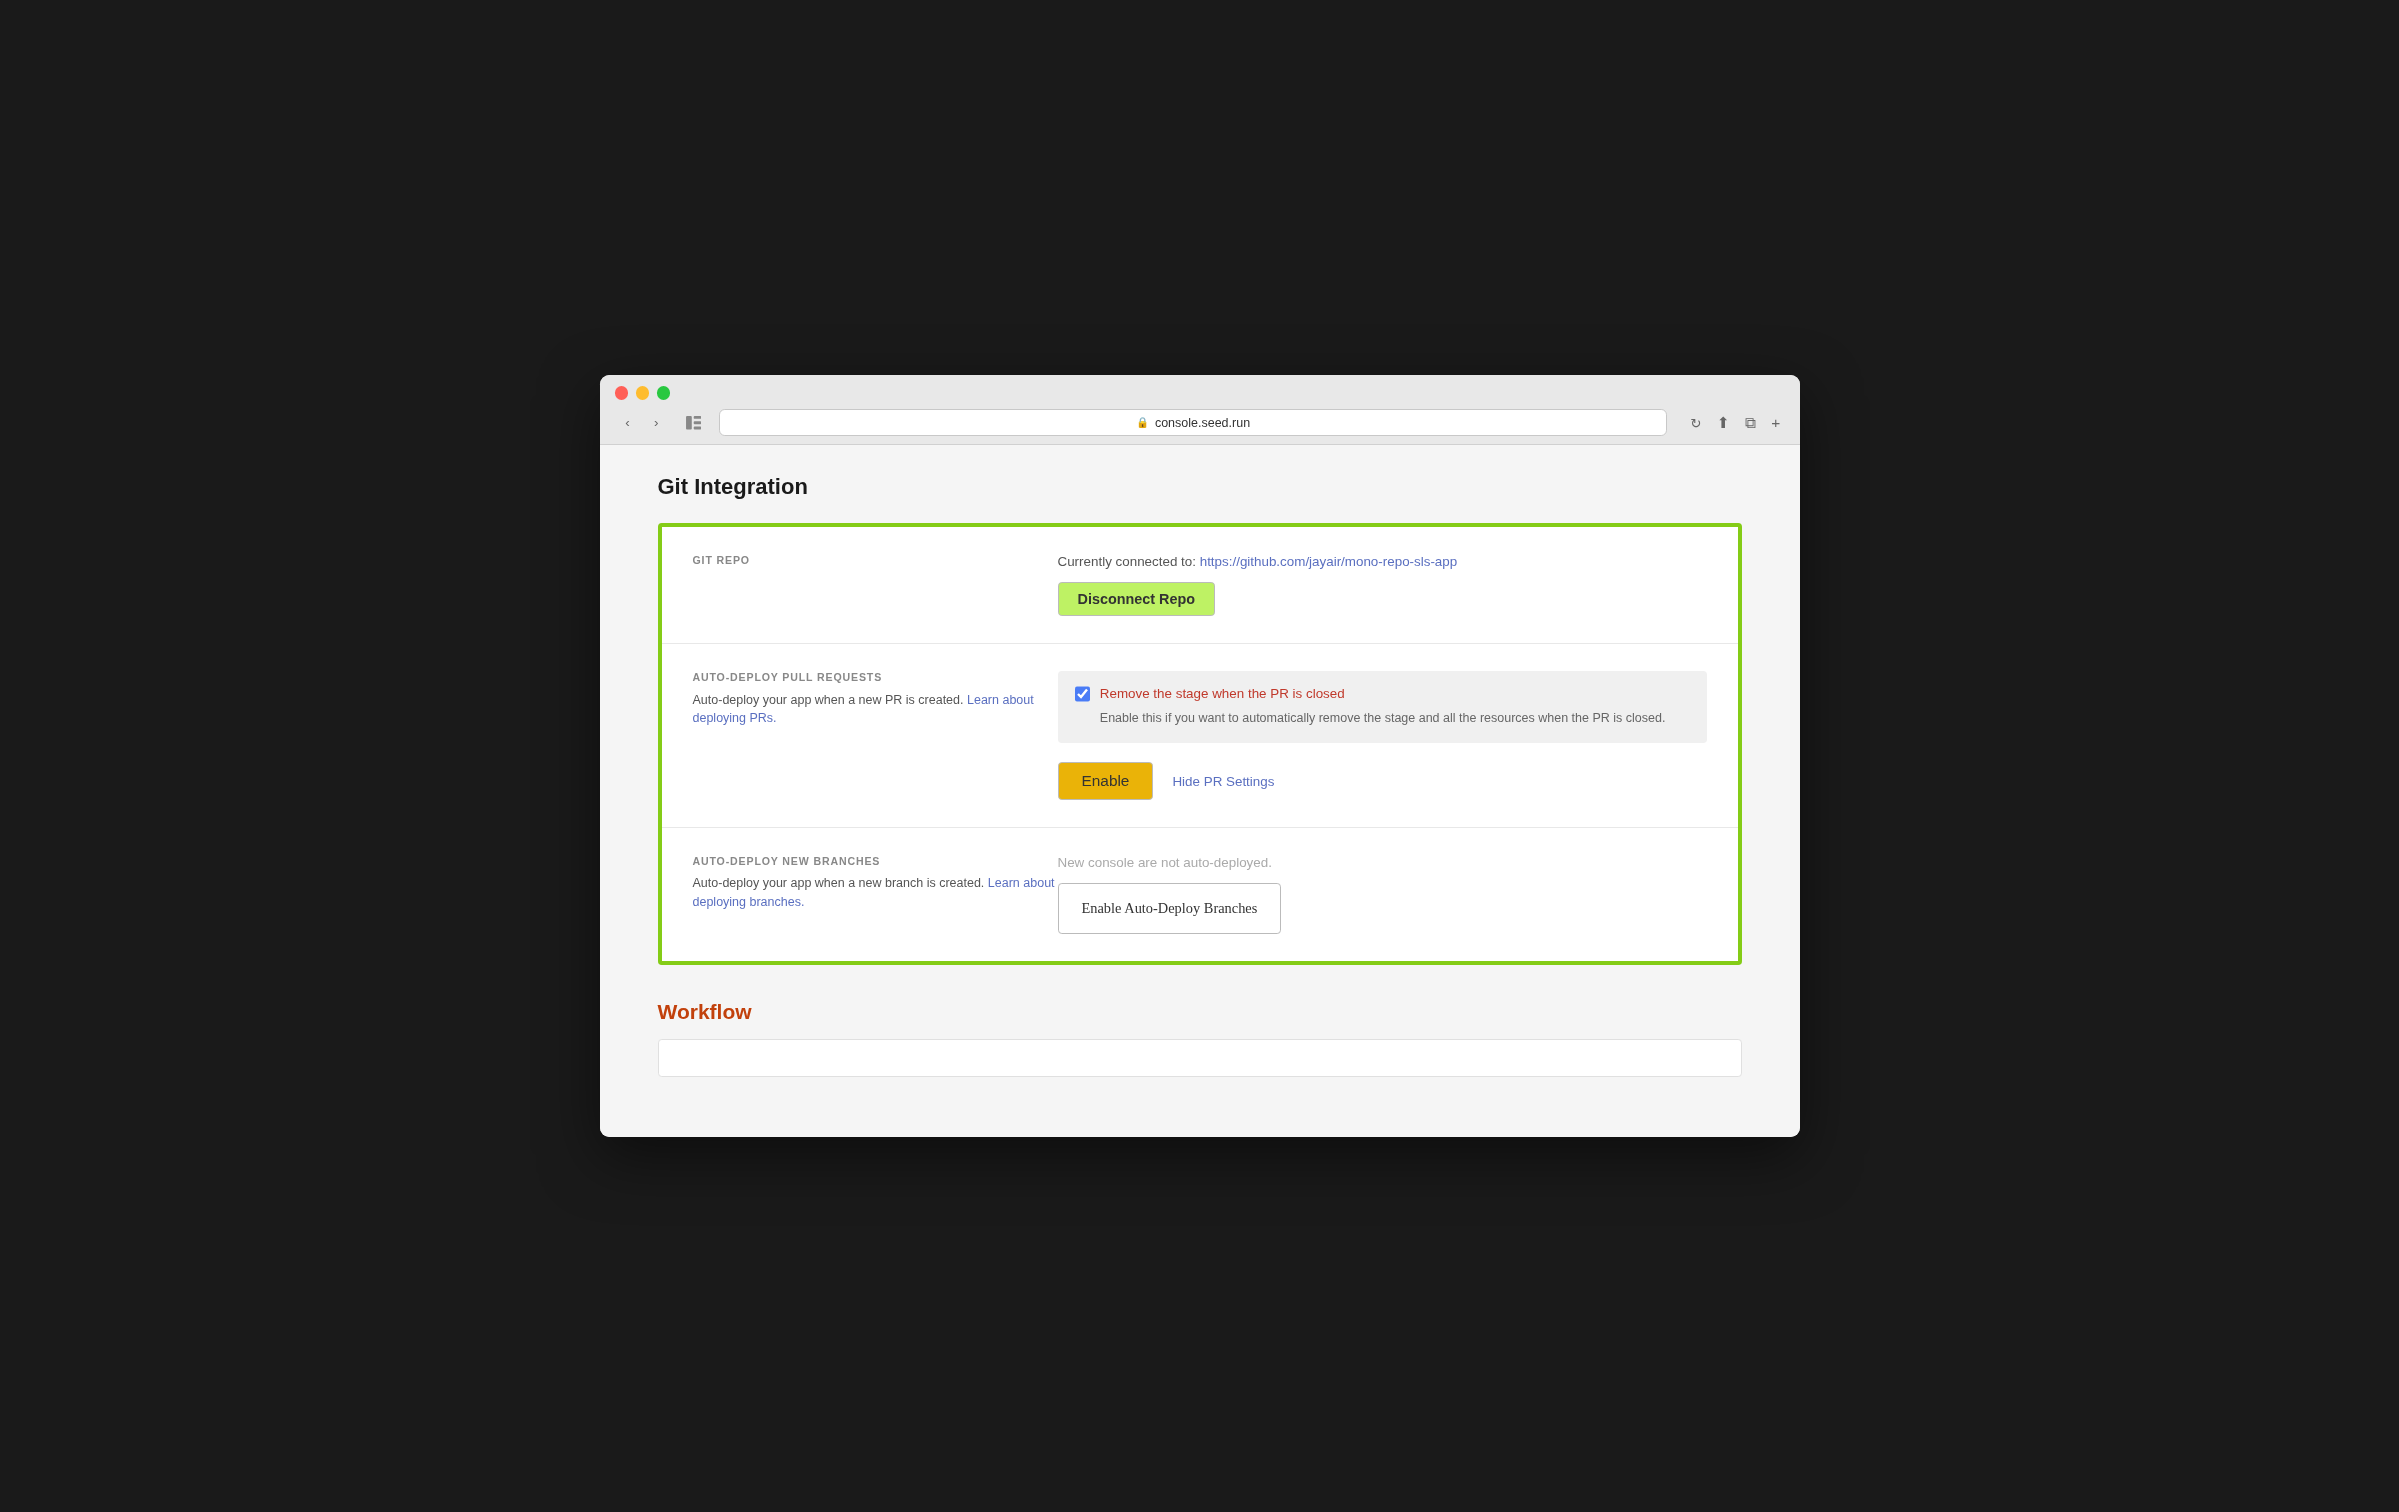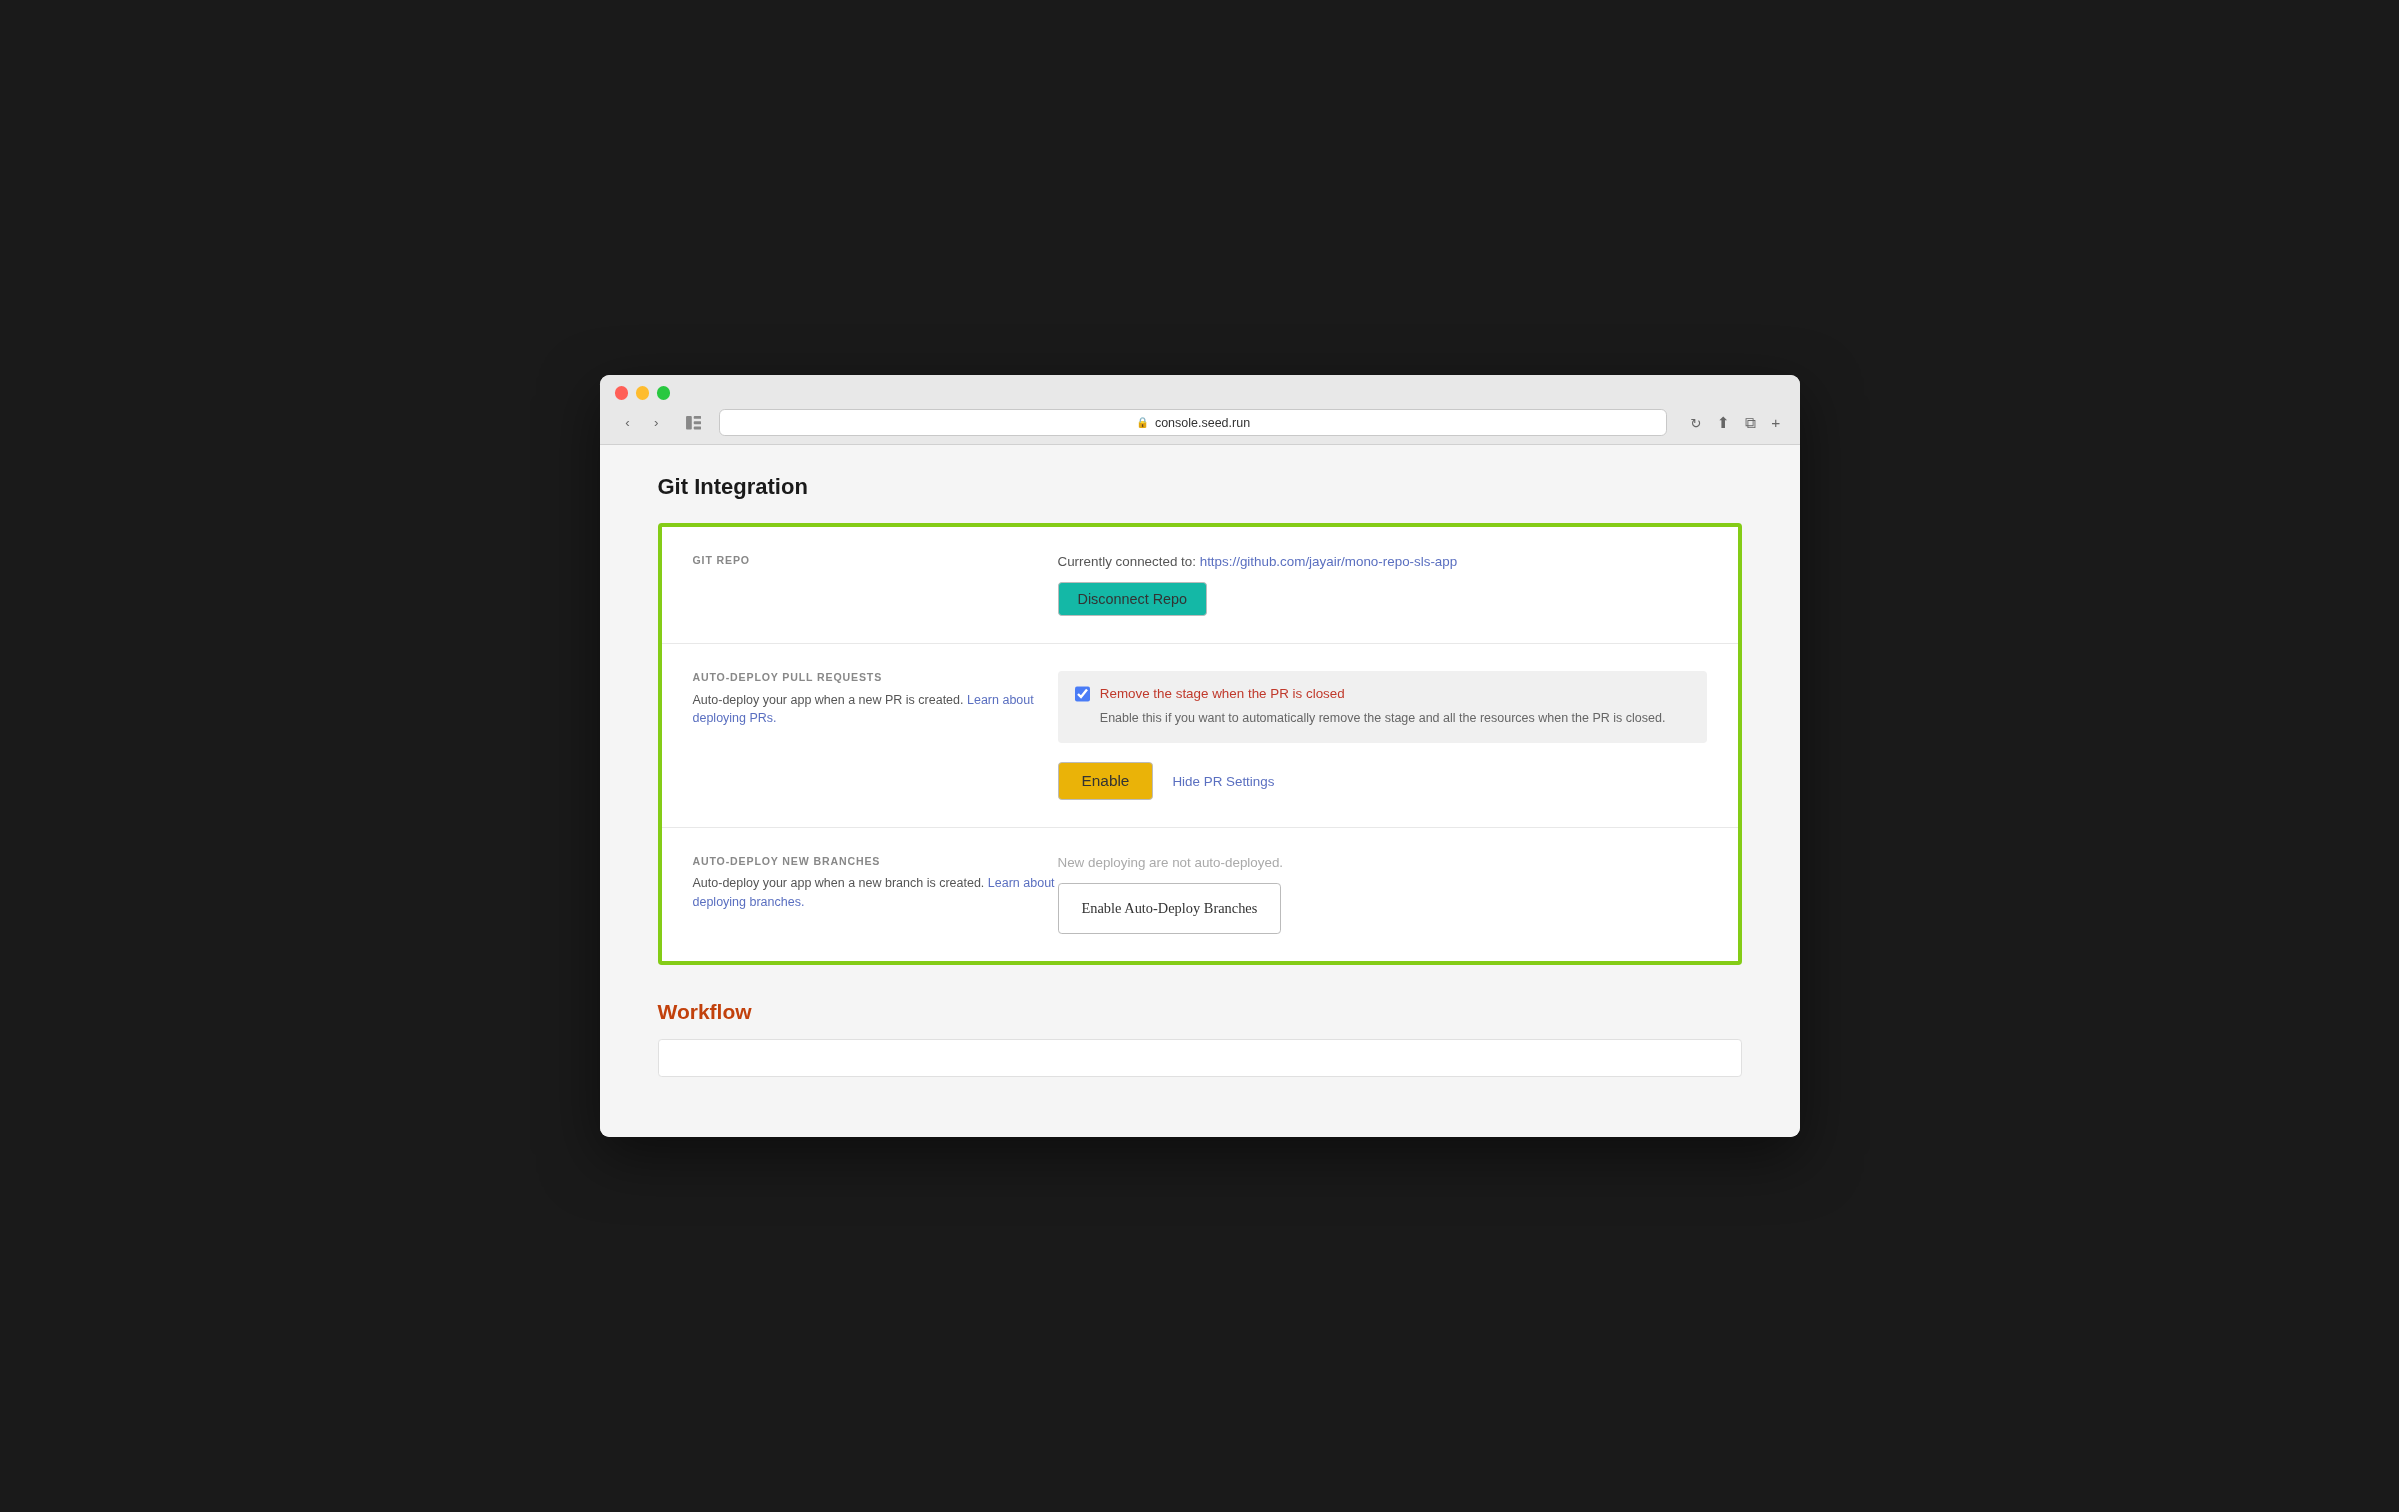--- a/index.html
+++ b/index.html
@@ -183,28 +183,29 @@
       color: #555;
       margin-bottom: 13.4px;
     }
 
     .connected-text a {
       color: #5a6fc0;
       text-decoration: none;
     }
 
     .btn-outline {
-      background: #14b8a6;
+      background: #bef264;
       border: 1px solid #bbb;
       border-radius: 3.8px;
       padding: 7.7px 19px;
       font-size: 14.4px;
       color: #333;
       cursor: pointer;
       font-family: inherit;
+      font-weight: bold;
     }
 
     .checkbox-panel {
       background: #f0f0f0;
       border-radius: 3.8px;
       padding: 15.4px 17.3px;
       margin-bottom: 19px;
     }
 
     .checkbox-row {
@@ -383,21 +384,21 @@
 
       <div class="section-row">
         <div class="section-label-col">
           <div class="section-label">AUTO-DEPLOY NEW BRANCHES</div>
           <div class="section-description">
             <span>Auto-deploy your app when a new branch is created.</span>
             <a href="#">Learn about deploying branches.</a>
           </div>
         </div>
         <div class="section-content-col">
-          <div class="status-text">New deploying are not auto-deployed.</div>
+          <div class="status-text">New console are not auto-deployed.</div>
           <button class="btn-outline-lg">Enable Auto-Deploy Branches</button>
         </div>
       </div>
 
     </div>
 
     <div class="workflow-section">
       <h2 class="workflow-title">Workflow</h2>
       <div class="workflow-card"></div>
     </div>

